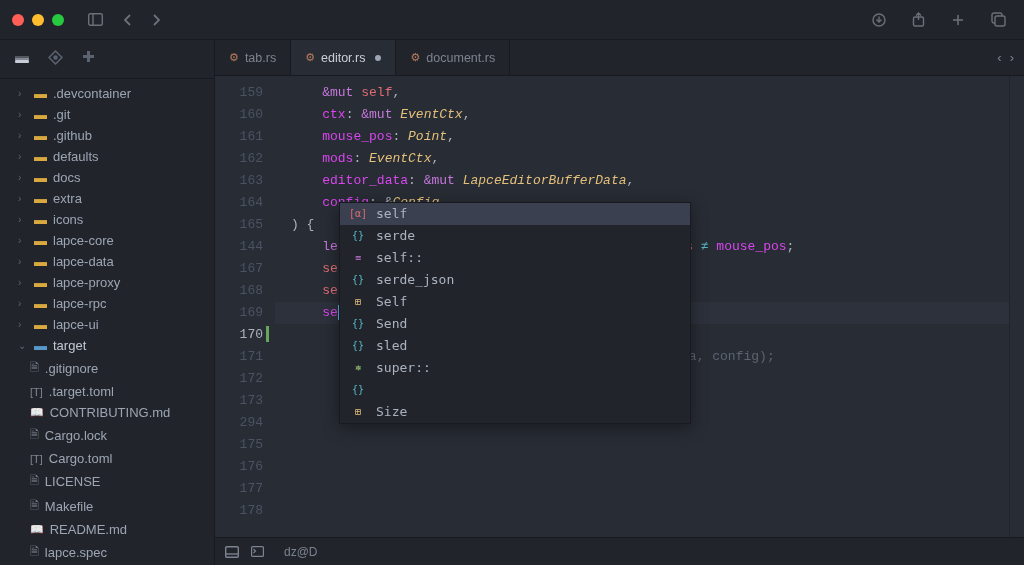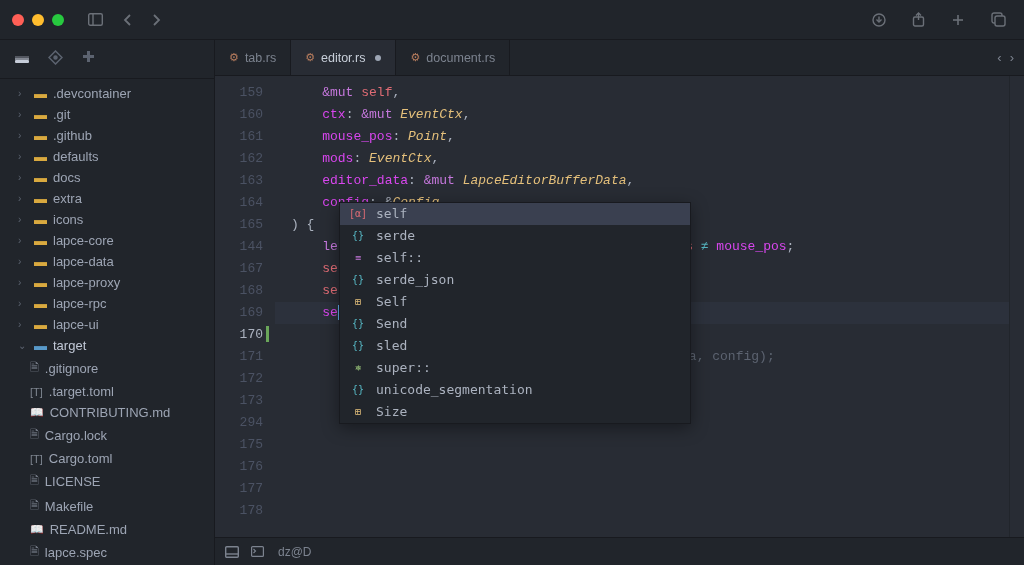--- a/index.html
+++ b/index.html
@@ -130,21 +130,21 @@
     .ac-enum { color: #c678dd; }
     .ac-struct { color: #e5c07b; }
     .ac-key { color: #98c379; }
 
     .status-bar {
       height: 28px; background: #21252b;
       border-top: 1px solid #181a1f;
       display: flex; align-items: center; padding: 0 10px;
       color: #7c838f; font-size: 12px; gap: 12px;
     }
-    .status-bar .sbi { display: flex; align-items: center; gap: 14px; }
+    .status-bar .sbi { display: flex; align-items: center; gap: 20px; }
     .minimap { width:15px; background:#282c34; border-left: 1px solid #21252b;}
   </style>
 </head>
 <body>
 
 <div class="title-bar">
   <div class="traffic-lights">
     <div class="tl tl-red"></div>
     <div class="tl tl-yellow"></div>
     <div class="tl tl-green"></div>
@@ -419,21 +419,20 @@
             <div class="ac-item">
               <span class="ac-icon ac-mod">{}</span>
               <span>sled</span>
             </div>
             <div class="ac-item">
               <span class="ac-icon ac-key">⎈</span>
               <span>super::</span>
             </div>
             <div class="ac-item">
               <span class="ac-icon ac-mod">{}</span>
-              <span>unicode_segmentation</span>
             </div>
             <div class="ac-item">
               <span class="ac-icon ac-struct">⊞</span>
               <span>Size</span>
             </div>
           </div>
       </div>
       <div class="minimap"></div>
     </div>
 

